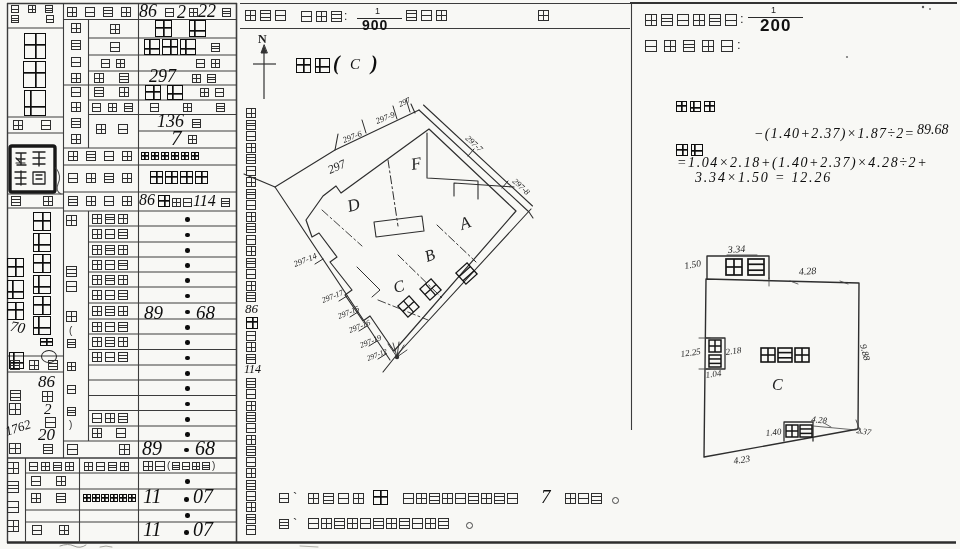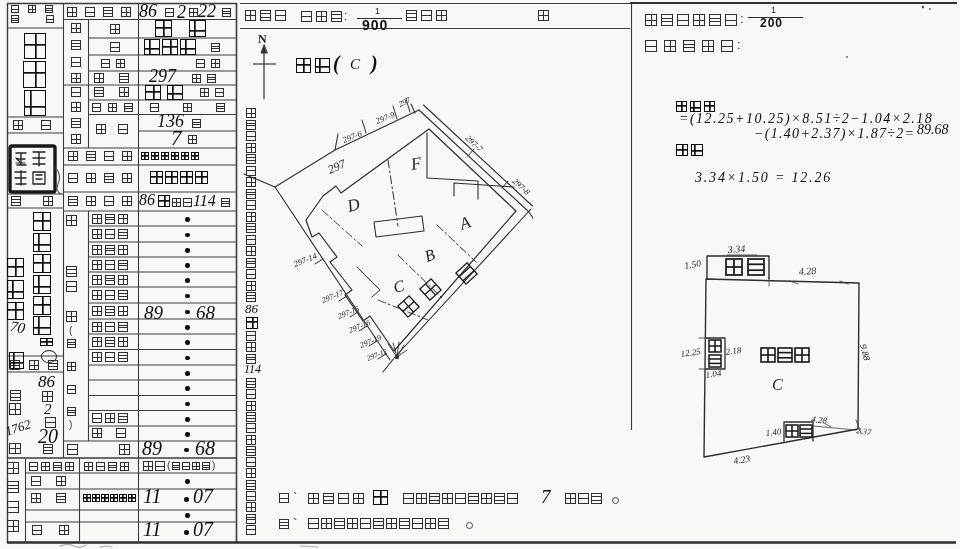--- a/index.html
+++ b/index.html
@@ -624,21 +624,21 @@
 <i class="q qa" style="left:10px;top:360px;width:10px;height:10px"></i>
 <i class="q qb" style="left:29px;top:360px;width:10px;height:10px"></i>
 <i class="q qc" style="left:48px;top:360px;width:10px;height:10px"></i>
 </div>
 
 <div>
 <div class="hw" style="left:38px;top:373px;font-size:17px">86</div>
 <i class="q qb" style="left:42px;top:391px;width:11px;height:11px"></i>
 <div class="hw" style="left:44px;top:402px;font-size:15px">2</div>
 <i class="q qa" style="left:45px;top:417px;width:11px;height:11px"></i>
-<div class="hw" style="left:38px;top:426px;font-size:20px">20</div>
+<div class="hw" style="left:38px;top:426px;font-size:17px">20</div>
 <i class="q qc" style="left:43px;top:444px;width:10px;height:10px"></i>
 </div>
 
 <div>
 <i class="q qc" style="left:10px;top:390px;width:11px;height:11px"></i>
 <i class="q qb" style="left:9px;top:403px;width:12px;height:12px"></i>
 <div class="hw" style="left:5px;top:421px;font-size:13px;transform:rotate(-18deg)">1762</div>
 <i class="q qb" style="left:9px;top:443px;width:12px;height:11px"></i>
 </div>
 
@@ -783,50 +783,50 @@
 <i class="q qc" style="left:661px;top:14px;width:12px;height:12px"></i>
 <i class="q qa" style="left:677px;top:14px;width:12px;height:12px"></i>
 <i class="q qb" style="left:693px;top:14px;width:12px;height:12px"></i>
 <i class="q qc" style="left:709px;top:14px;width:12px;height:12px"></i>
 <i class="q qa" style="left:725px;top:14px;width:12px;height:12px"></i>
 <div class="t" style="left:740px;top:12px;font-size:13px;color:#2a2a2a">:</div>
 </div>
 
 <div>
 <div class="t" style="left:771px;top:6px;font-size:9px;color:#222">1</div>
-<div class="t" style="left:760px;top:17px;font-size:12px;color:#111;font-weight:bold;letter-spacing:1px">200</div>
+<div class="t" style="left:760px;top:17px;font-size:17px;color:#111;font-weight:bold;letter-spacing:1px">200</div>
 </div>
 
 <div>
 <i class="q qa" style="left:645px;top:40px;width:12px;height:12px"></i>
 <i class="q qb" style="left:664px;top:40px;width:12px;height:12px"></i>
 <i class="q qc" style="left:683px;top:40px;width:12px;height:12px"></i>
 <i class="q qb" style="left:702px;top:40px;width:12px;height:12px"></i>
 <i class="q qa" style="left:721px;top:40px;width:12px;height:12px"></i>
 <div class="t" style="left:737px;top:38px;font-size:13px;color:#2a2a2a">:</div>
 </div>
 
 <div>
 <i class="q qh" style="left:676px;top:101px;width:11px;height:11px"></i>
 <i class="q qhc" style="left:690px;top:101px;width:11px;height:11px"></i>
 <i class="q qh" style="left:704px;top:101px;width:11px;height:11px"></i>
 </div>
 
-<div class="hw" style="left:679px;top:112px;font-size:14px;letter-spacing:1.5px">=(12.25+10.25)×8.51÷2−1.04×2.18</div>
 
 <div>
 <div class="hw" style="left:754px;top:127px;font-size:14px;letter-spacing:1.3px">−(1.40+2.37)×1.87÷2=</div>
 <div class="hw" style="left:917px;top:123px;font-size:14px">89.68</div>
 </div>
 
 <div>
 <i class="q qh" style="left:676px;top:144px;width:12px;height:12px"></i>
 <i class="q qhc" style="left:691px;top:144px;width:12px;height:12px"></i>
 </div>
 
+<div class="hw" style="left:677px;top:156px;font-size:14px;letter-spacing:1.6px">=1.04×2.18+(1.40+2.37)×4.28÷2+</div>
 
 <div class="hw" style="left:695px;top:171px;font-size:14px;letter-spacing:1.8px">3.34×1.50 = 12.26</div>
 
 <div>
 <i class="q qa" style="left:279px;top:493px;width:10px;height:10px"></i>
 <div class="t" style="left:293px;top:491px;font-size:13px;color:#333">`</div>
 <i class="q qb" style="left:308px;top:493px;width:11px;height:11px"></i>
 <i class="q qc" style="left:323px;top:493px;width:11px;height:11px"></i>
 <i class="q qa" style="left:338px;top:493px;width:11px;height:11px"></i>
 <i class="q qb" style="left:353px;top:493px;width:11px;height:11px"></i>

